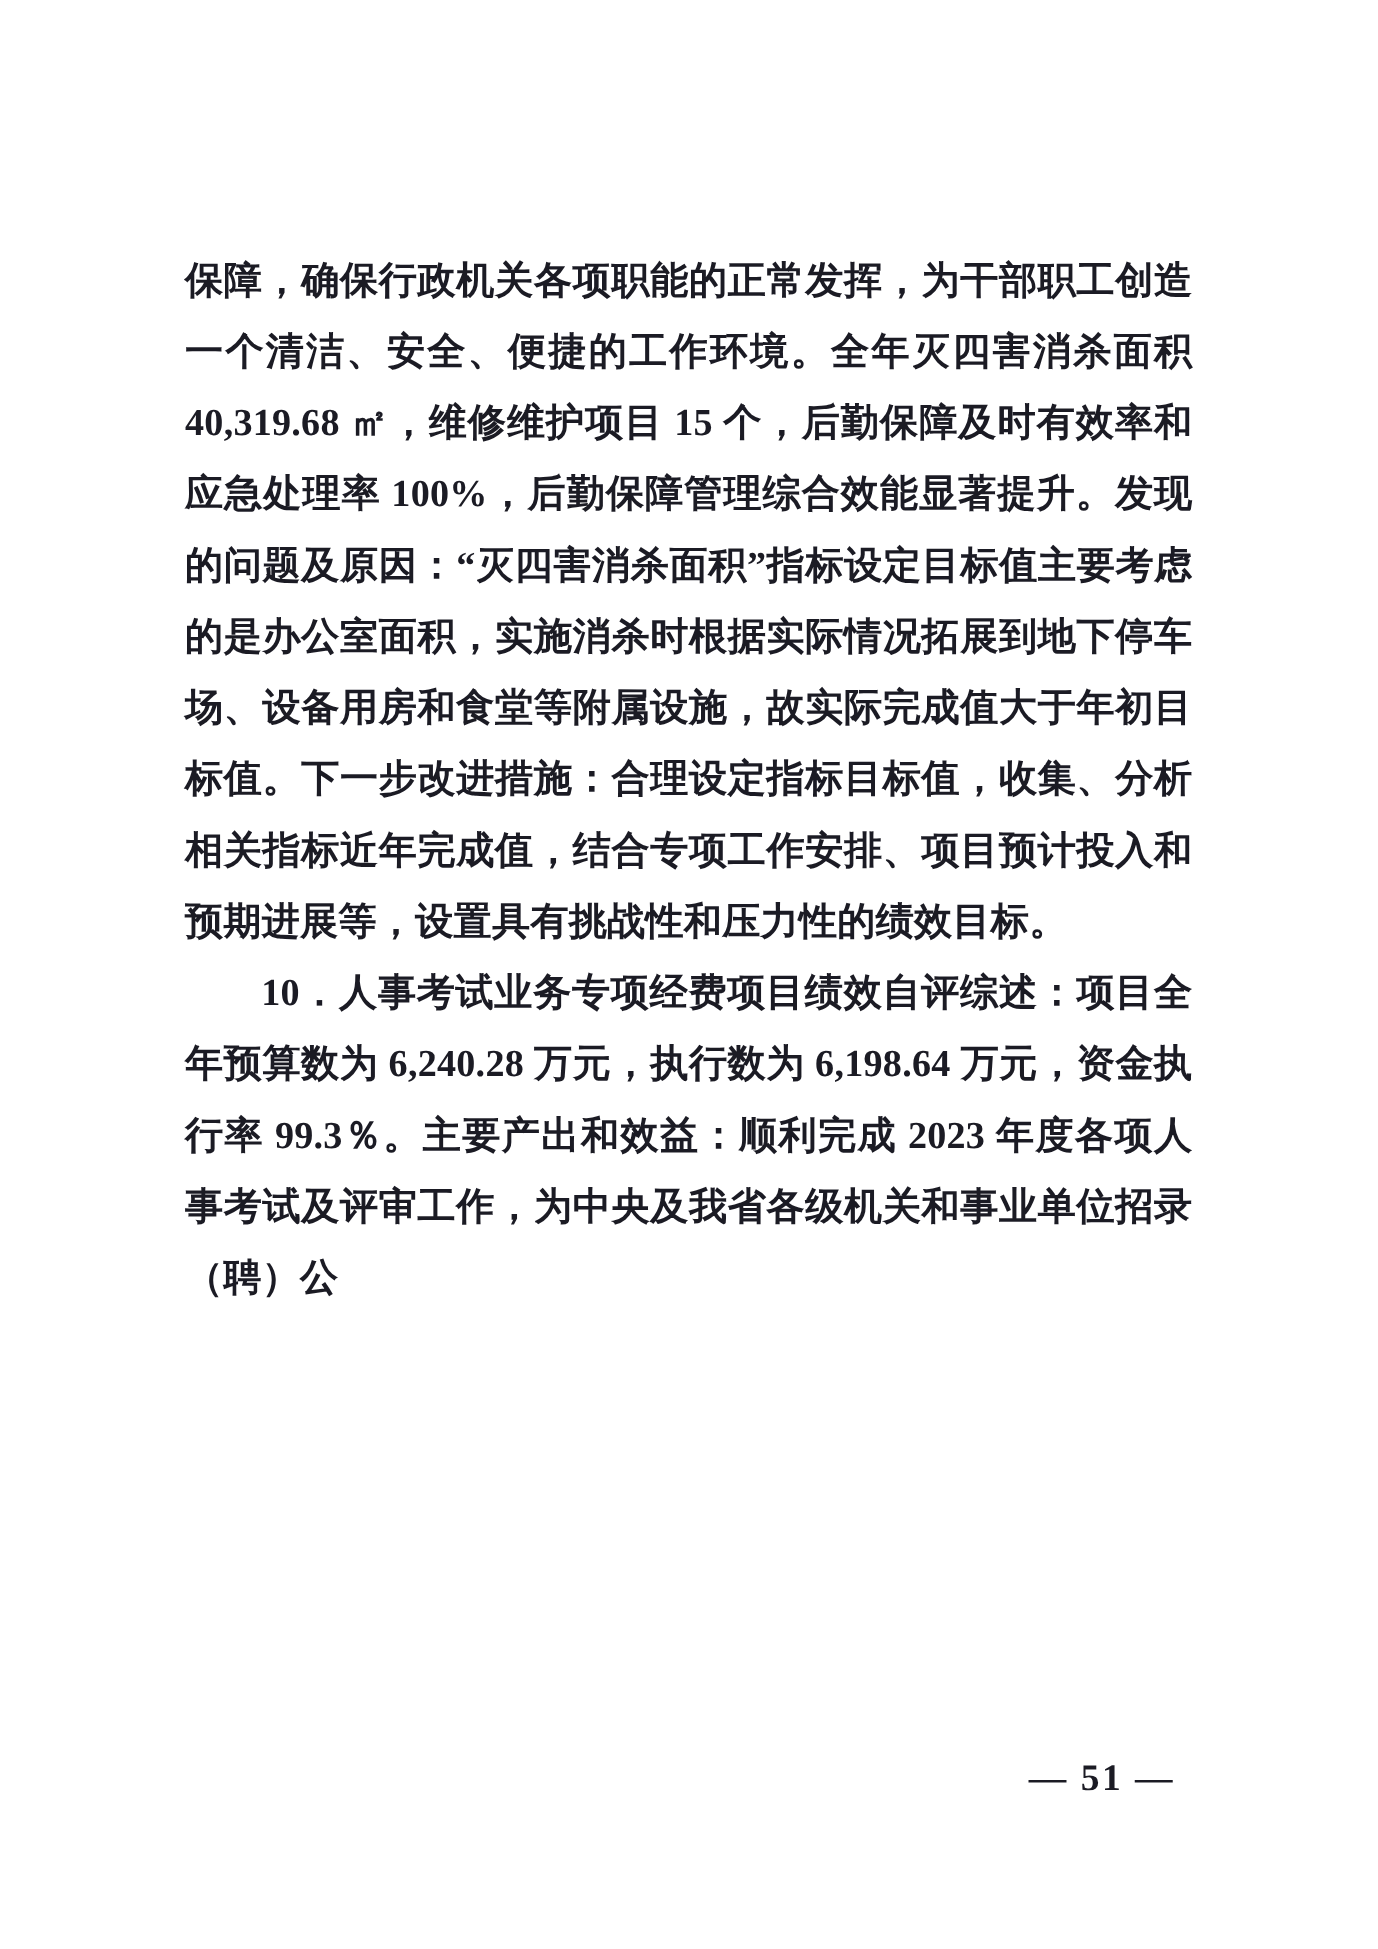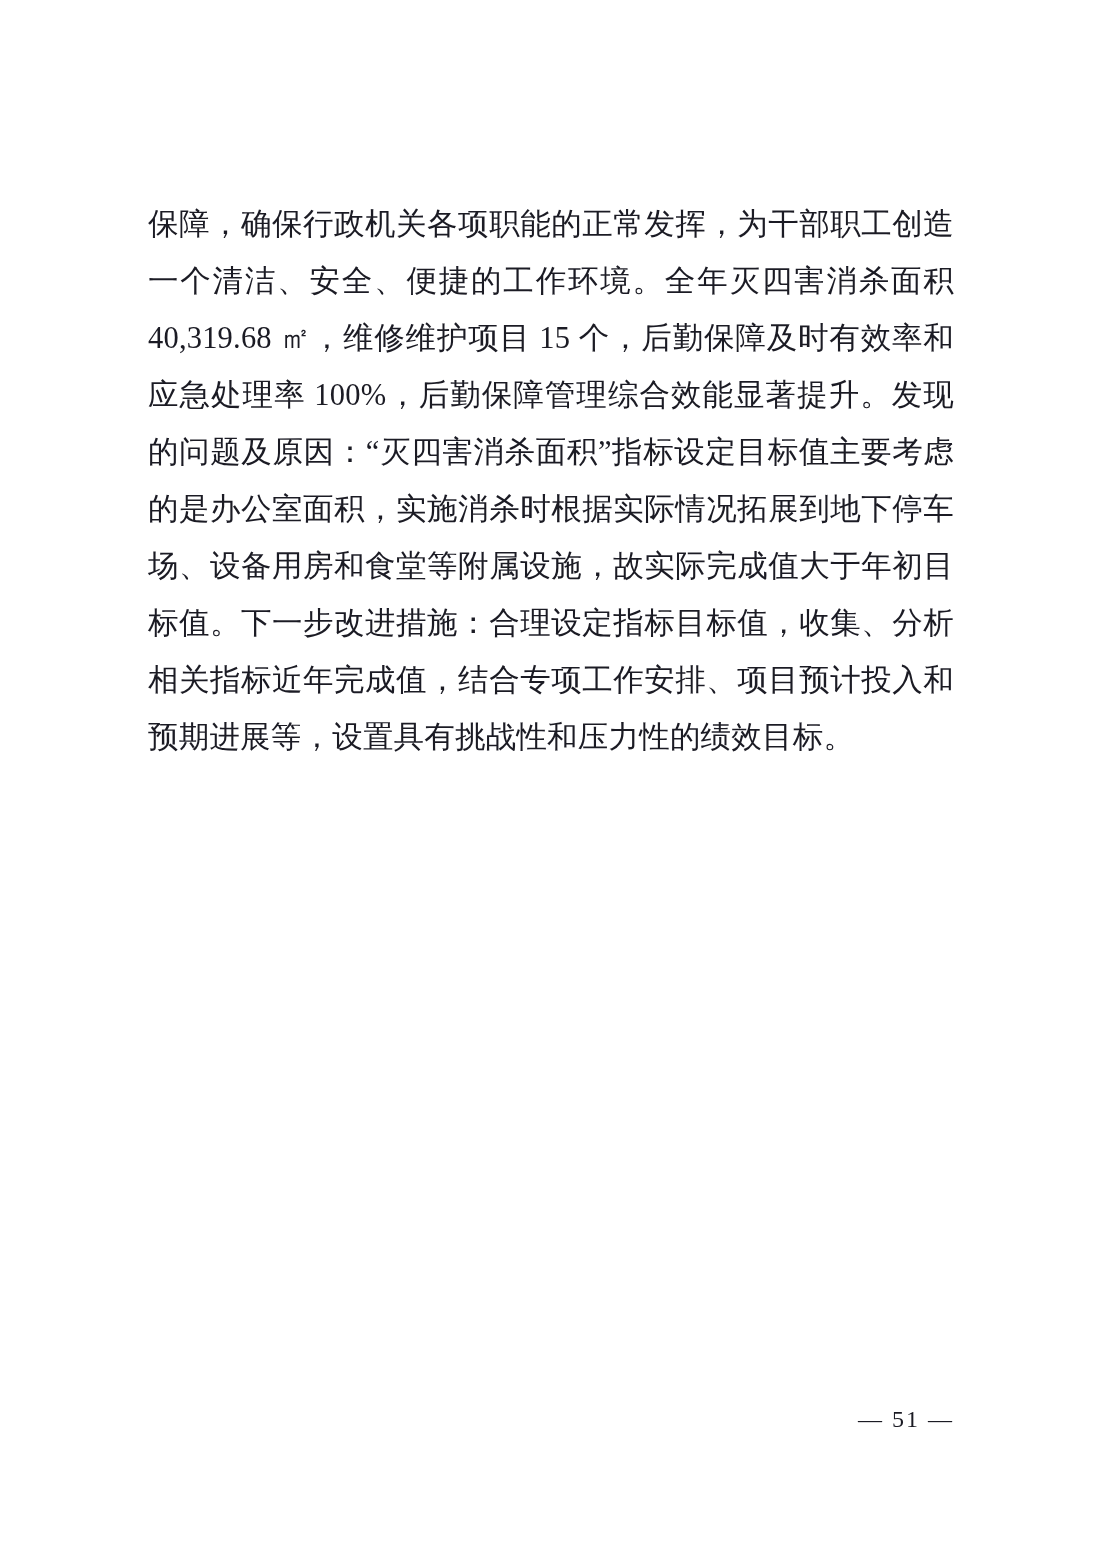--- a/index.html
+++ b/index.html
@@ -15,20 +15,21 @@
     position: relative;
     overflow: hidden;
   }
   .page {
     position: absolute;
     left: 0;
     top: 0;
     width: 1102px;
     height: 1293px;
     background: #ffffff;
+    font-weight: bold;
   }
   .content {
     position: absolute;
     left: 148px;
     top: 196px;
     width: 806px;
   }
   .para {
     font-size: 30.5px;
     line-height: 57px;
@@ -39,30 +40,31 @@
     color: #1b1b24;
   }
   .para + .para {
     margin-top: 0px;
   }
   .indent {
     text-indent: 61px;
   }
   .page-number {
     position: absolute;
-    right: 148px;
+    right: 162px;
     top: 1406px;
-    font-size: 24px;
+    font-size: 30px;
     letter-spacing: 2px;
     color: #1b1b24;
     font-family: "Liberation Serif", "DejaVu Serif", serif;
     padding-left: 24px;
   }
 </style>
 </head>
 <body>
 
 <div class="page">
   <div class="content">
     <p class="para">保障，确保行政机关各项职能的正常发挥，为干部职工创造一个清洁、安全、便捷的工作环境。全年灭四害消杀面积 40,319.68 ㎡，维修维护项目 15 个，后勤保障及时有效率和应急处理率 100%，后勤保障管理综合效能显著提升。发现的问题及原因：“灭四害消杀面积”指标设定目标值主要考虑的是办公室面积，实施消杀时根据实际情况拓展到地下停车场、设备用房和食堂等附属设施，故实际完成值大于年初目标值。下一步改进措施：合理设定指标目标值，收集、分析相关指标近年完成值，结合专项工作安排、项目预计投入和预期进展等，设置具有挑战性和压力性的绩效目标。</p>
+    <p class="para indent">10．人事考试业务专项经费项目绩效自评综述：项目全年预算数为 6,240.28 万元，执行数为 6,198.64 万元，资金执行率 99.3％。主要产出和效益：顺利完成 2023 年度各项人事考试及评审工作，为中央及我省各级机关和事业单位招录（聘）公</p>
   </div>
   <div class="page-number">— 51 —</div>
 </div>
 
 </body></html>

